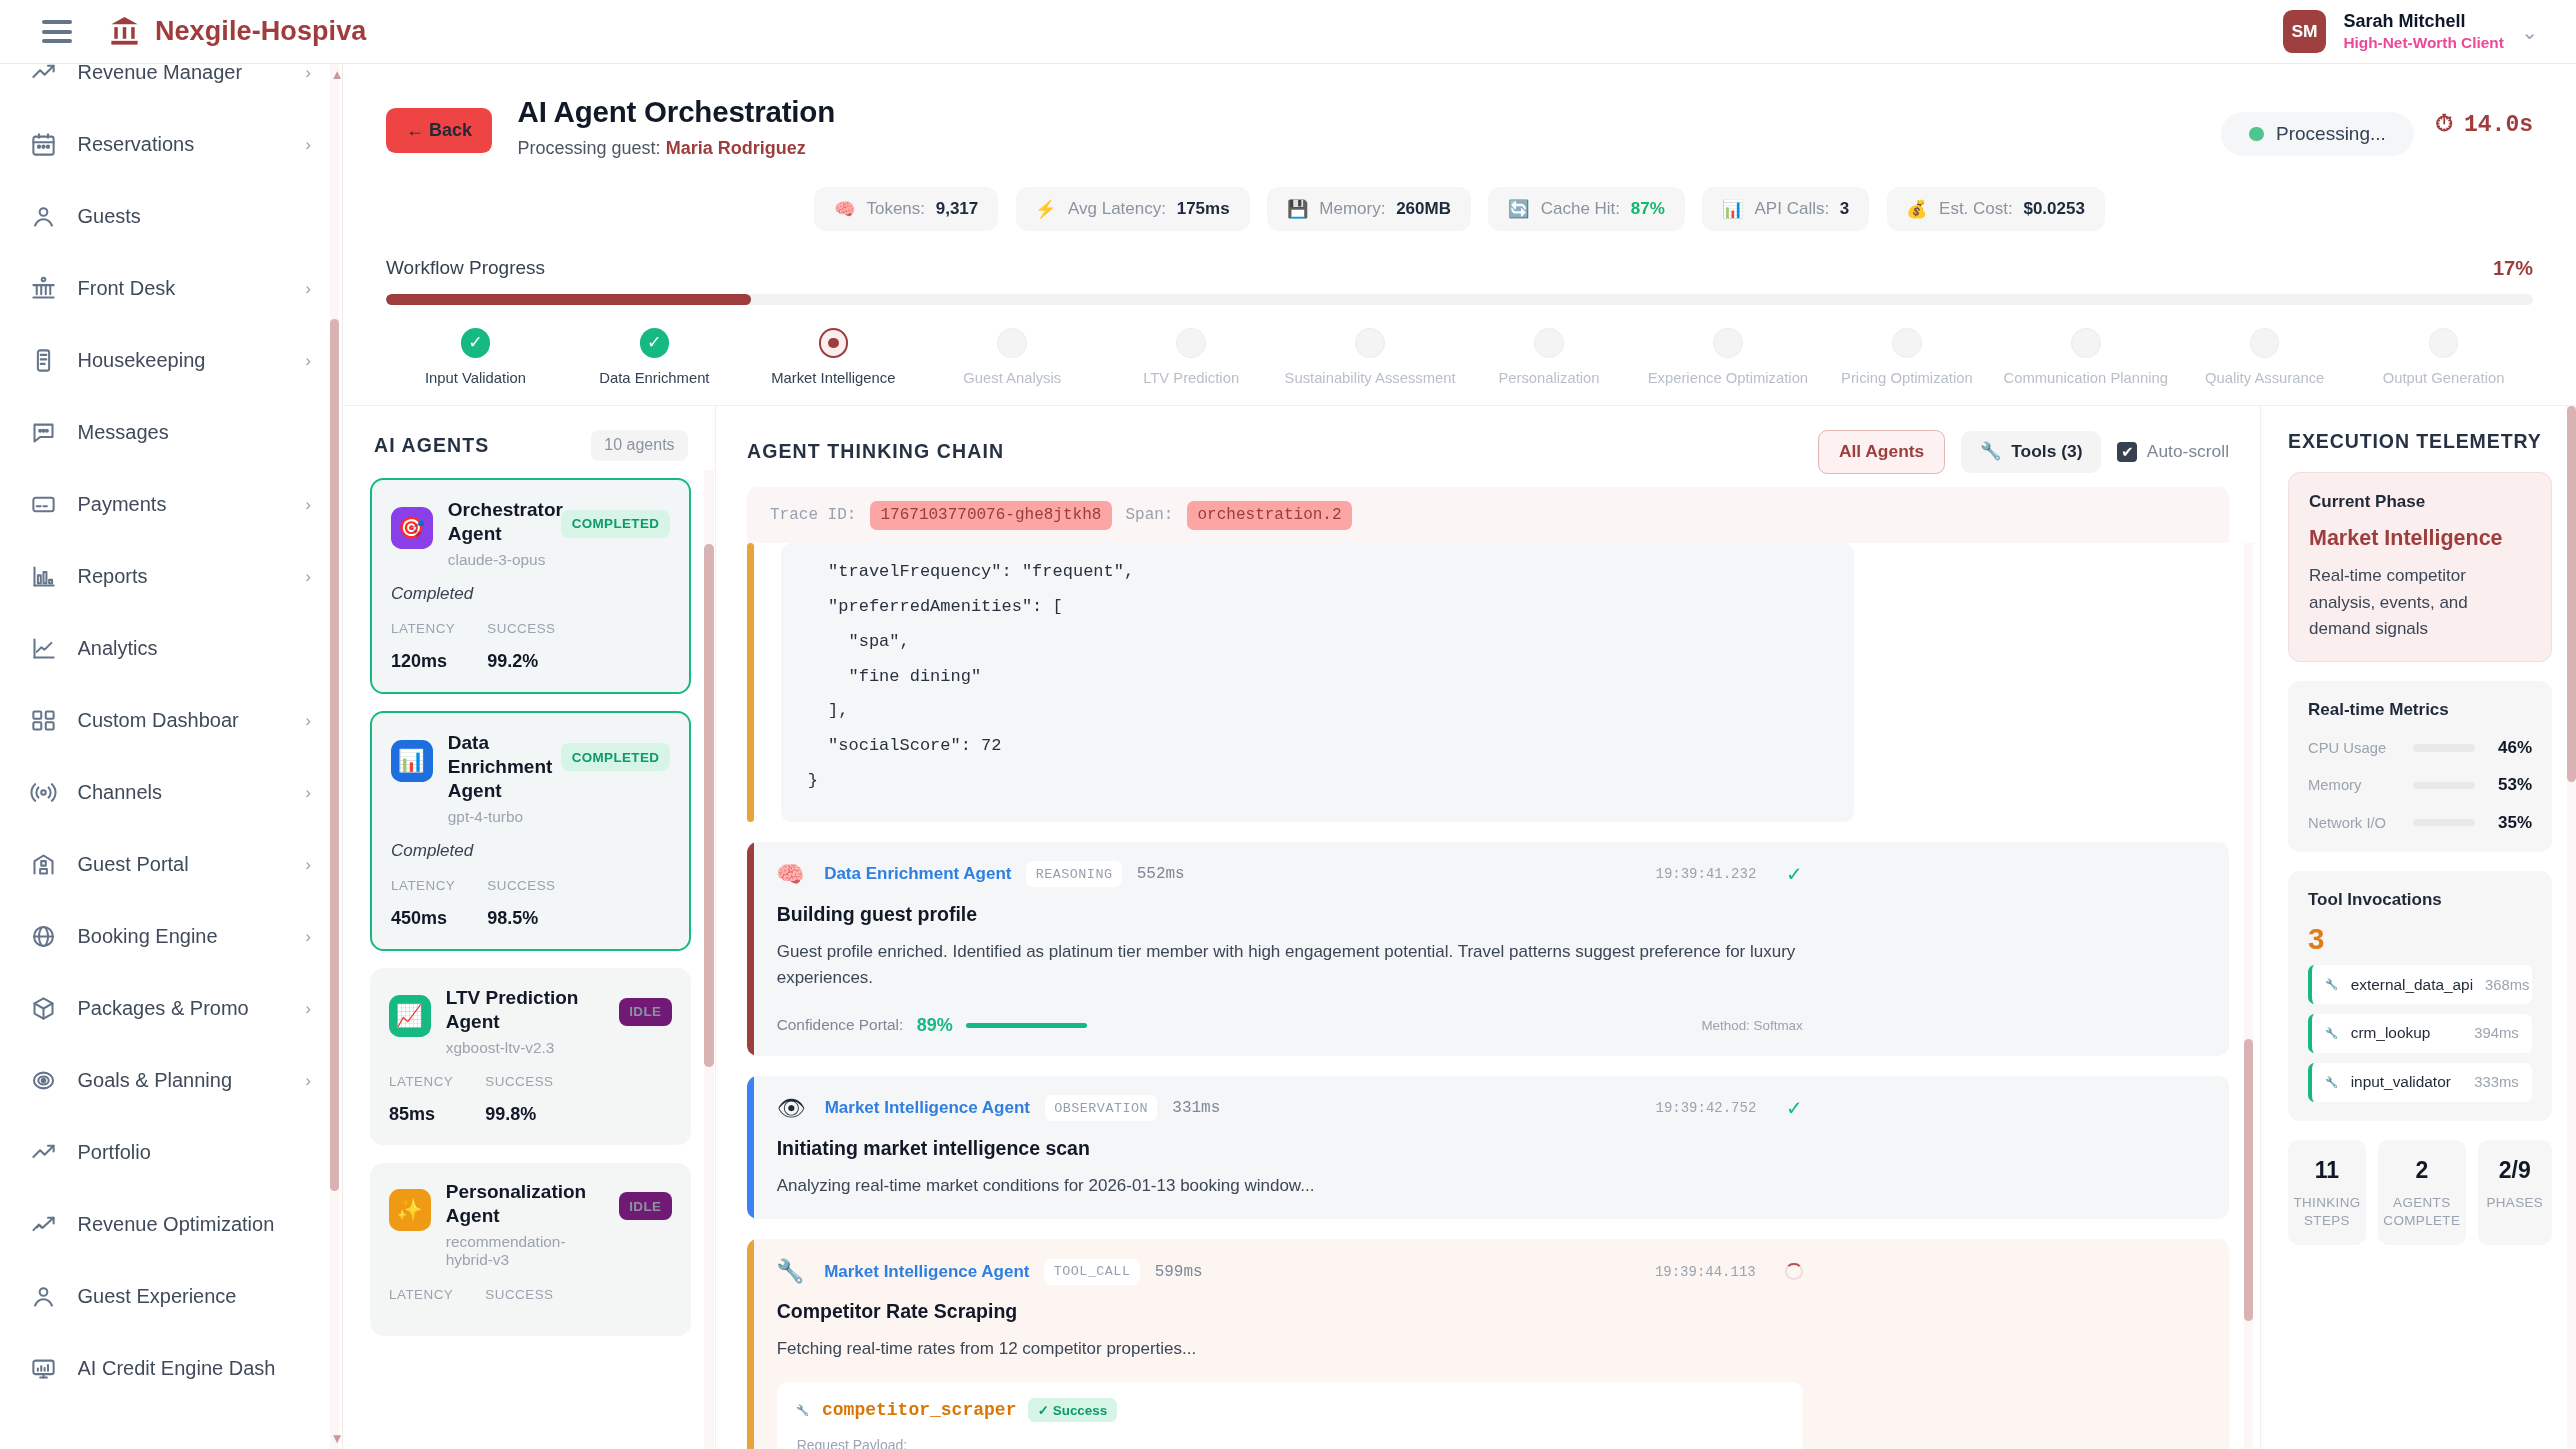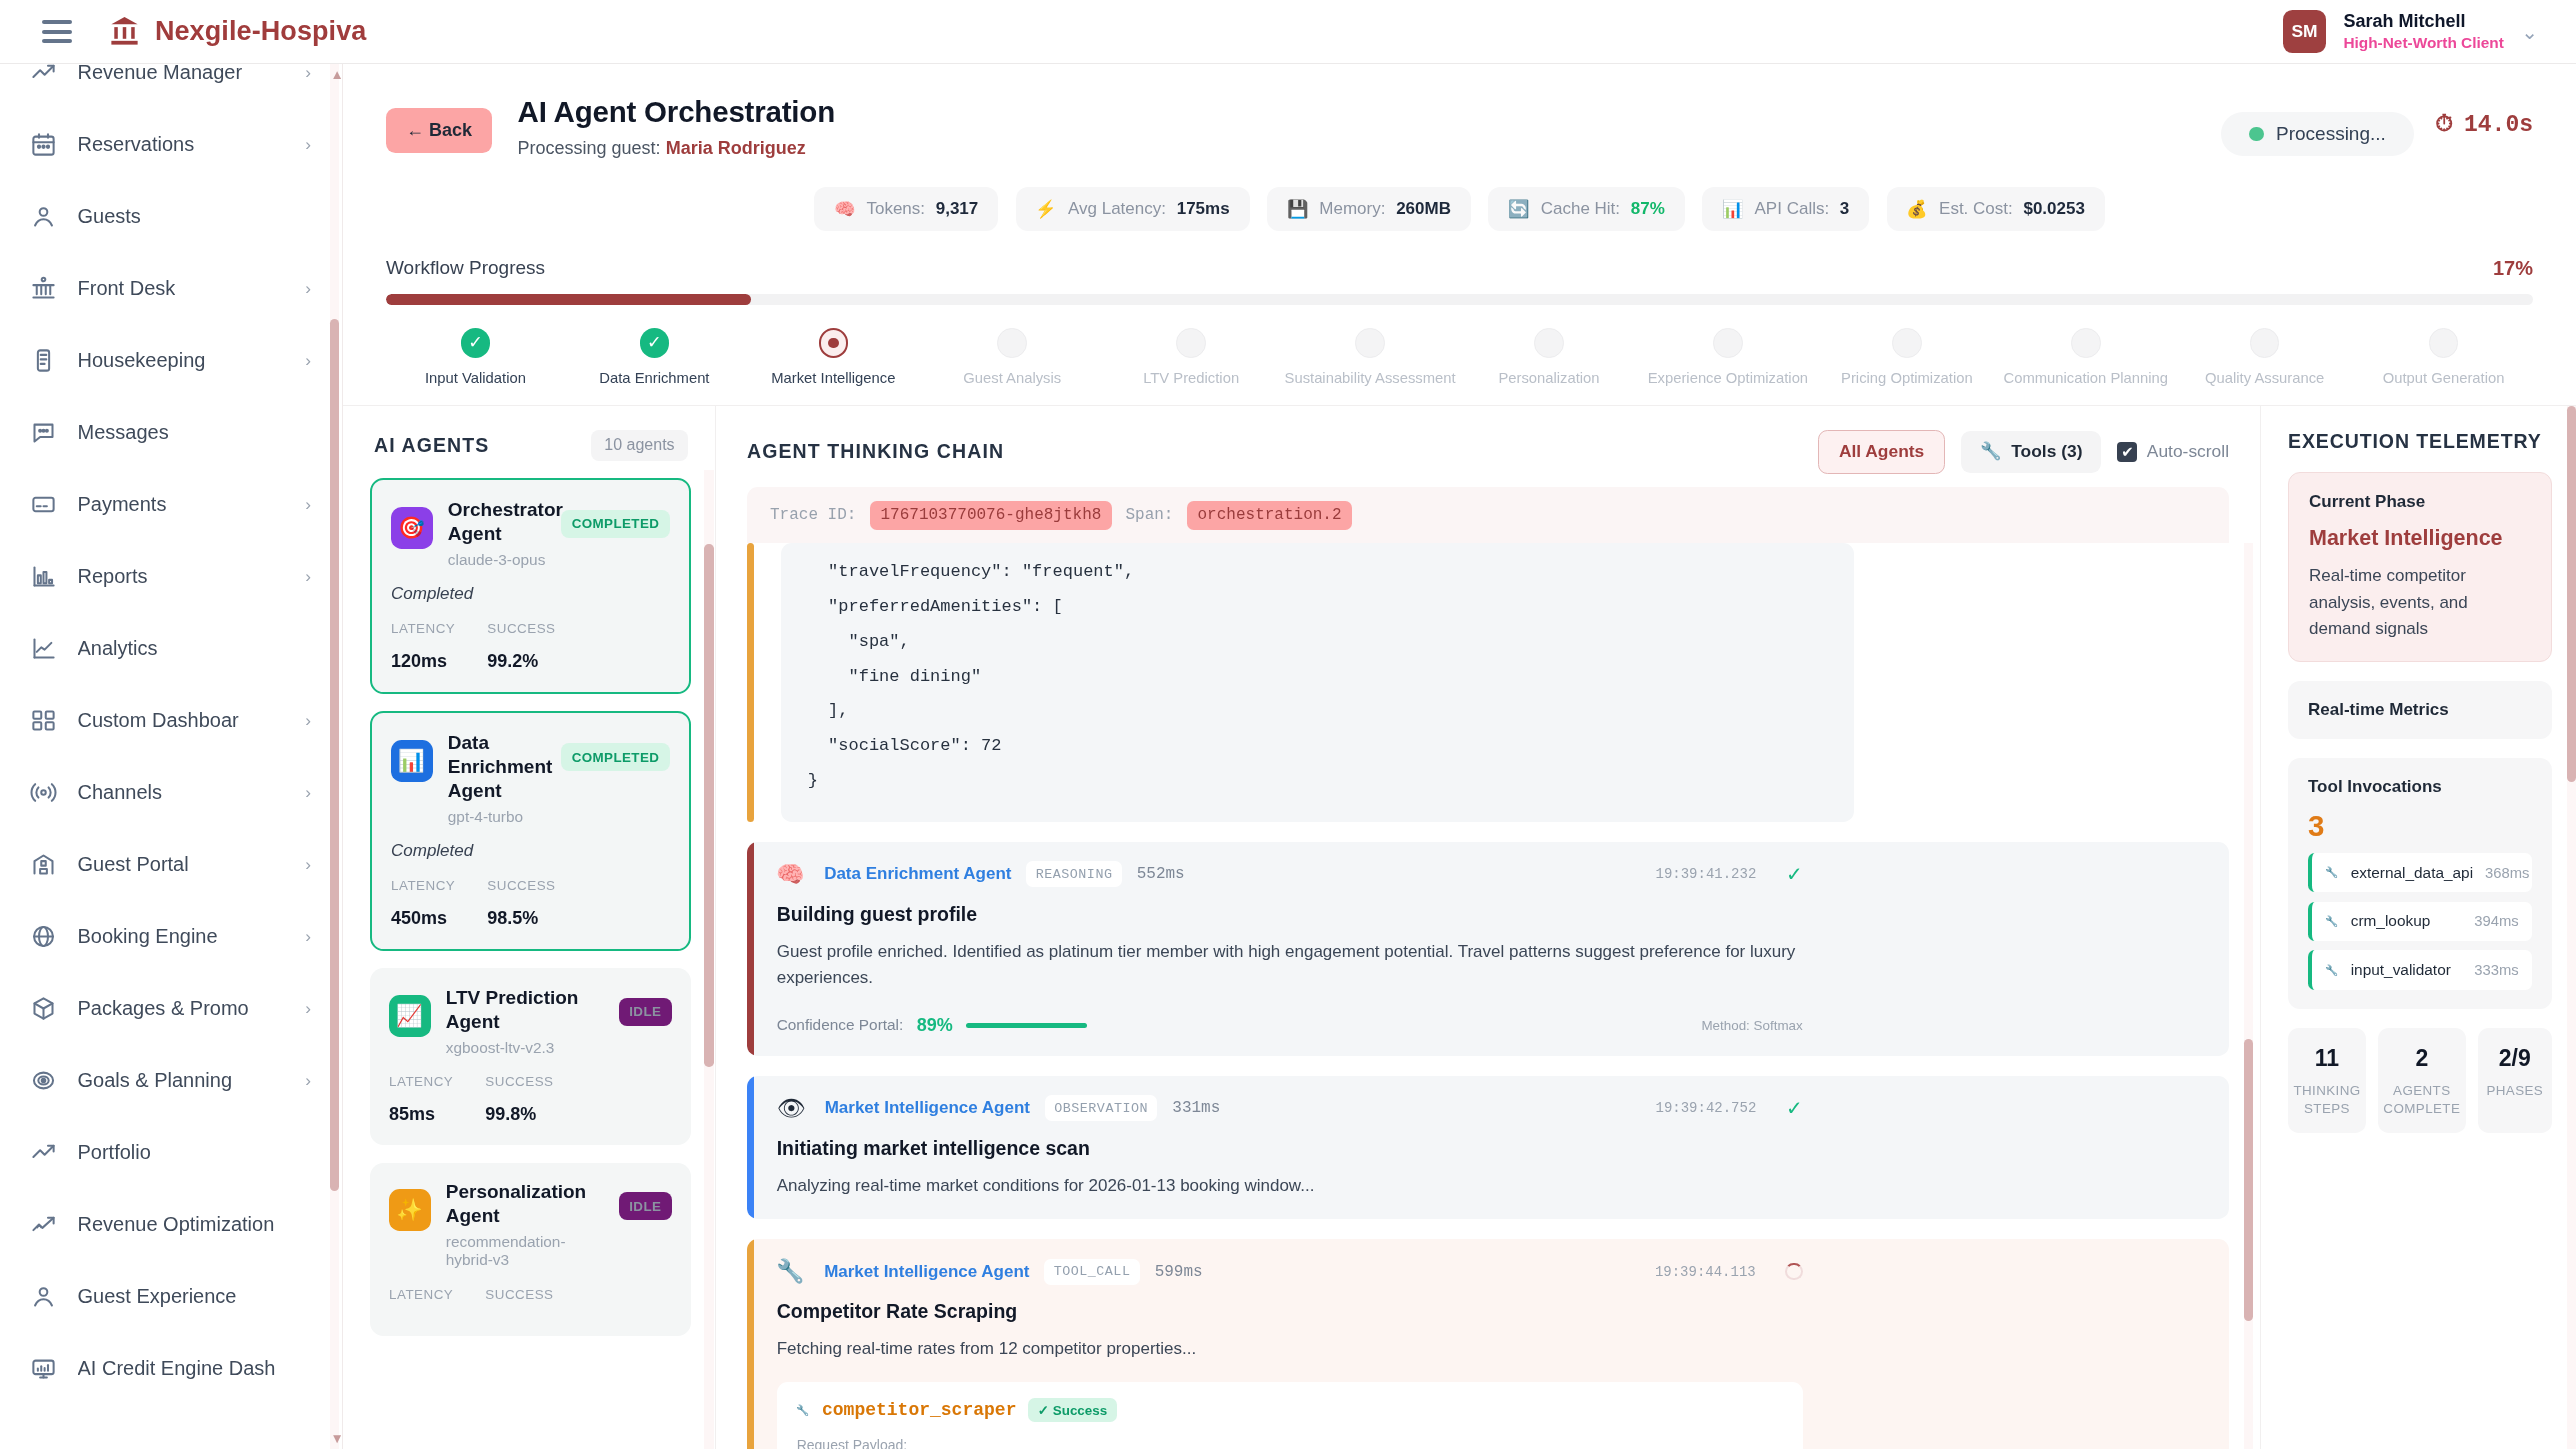--- a/index.html
+++ b/index.html
@@ -51,21 +51,21 @@
   .nav-caret { margin-left:auto; color:#9aa3af; font-size:17.4px; }
   .side-scrollbar { position:absolute; right:2.7px; top:0; width:9.4px; height:100%; }
   .side-track { position:absolute; top:0; left:0; width:9.4px; height:100%; background:#fdf6f6; }
   .side-thumb { position:absolute; left:0; width:9.4px; top: 255px; height: 872px; background:#d9b3b3; border-radius:4.7px; }
   .side-arrow { position:absolute; left:0.7px; color:#c79b9b; font-size:13.4px; }
 
   
   .main { flex:1 1 auto; display:flex; flex-direction:column; background:#fff; min-width:0; }
   .page-head { display:flex; align-items:flex-start; padding: 31px 43px 0 43px; }
   .back-btn {
-    background:#fca5a5; border:none; border-radius:9.4px; padding:12px 20px;
+    background:#ef4444; border:none; border-radius:9.4px; padding:12px 20px;
     font-size:18px; font-weight:700; color:#1f2937; cursor:pointer; margin-top: 13.4px;
   }
   .head-titles { margin-left: 25.5px; }
   .page-title { font-size: 29.5px; font-weight:700; color:#111827; letter-spacing:-0.2px;}
   .page-sub { font-size:18px; color:#4b5563; margin-top:9.4px; }
   .page-sub b { color:#9e3d3d; font-weight:700; }
   .head-right { margin-left:auto; display:flex; align-items:flex-start; gap:21.5px; margin-top:17.4px;}
   .status-pill {
     background:#f5f6f7; border-radius:670px; padding:10.7px 28px;
     display:flex; align-items:center; gap:12px; font-size:19px; color:#334155;
@@ -768,20 +768,37 @@
         <div class="tel-title">EXECUTION TELEMETRY</div>
 
         <div class="tel-card tel-phase">
           <div class="tel-k">Current Phase</div>
           <div class="tel-phase-name">Market Intelligence</div>
           <div class="tel-phase-desc">Real-time competitor analysis, events, and demand signals</div>
         </div>
 
         <div class="tel-card tel-metrics">
           <div class="tel-k">Real-time Metrics</div>
+          <div id="met-rows">
+              <div class="met-row">
+                <span class="met-k">CPU Usage</span>
+                <span class="met-bar"><span class="met-fill" style="width:46%;background:linear-gradient(90deg,#16b981,#e8b11f)"></span></span>
+                <span class="met-v">46%</span>
+              </div>
+              <div class="met-row">
+                <span class="met-k">Memory</span>
+                <span class="met-bar"><span class="met-fill" style="width:53%;background:linear-gradient(90deg,#3b82f6,#9e3d3d)"></span></span>
+                <span class="met-v">53%</span>
+              </div>
+              <div class="met-row">
+                <span class="met-k">Network I/O</span>
+                <span class="met-bar"><span class="met-fill" style="width:35%;background:linear-gradient(90deg,#22d3ee,#06b6d4)"></span></span>
+                <span class="met-v">35%</span>
+              </div>
+            </div>
         </div>
 
         <div class="tel-card tel-tools">
           <div class="tel-k">Tool Invocations</div>
           <div class="tool-count">3</div>
           <div id="tinv-list">
               <div class="tinv">
                 <span>🔧</span>
                 <span class="tinv-name">external_data_api</span>
                 <span class="tinv-ms">368ms</span>

